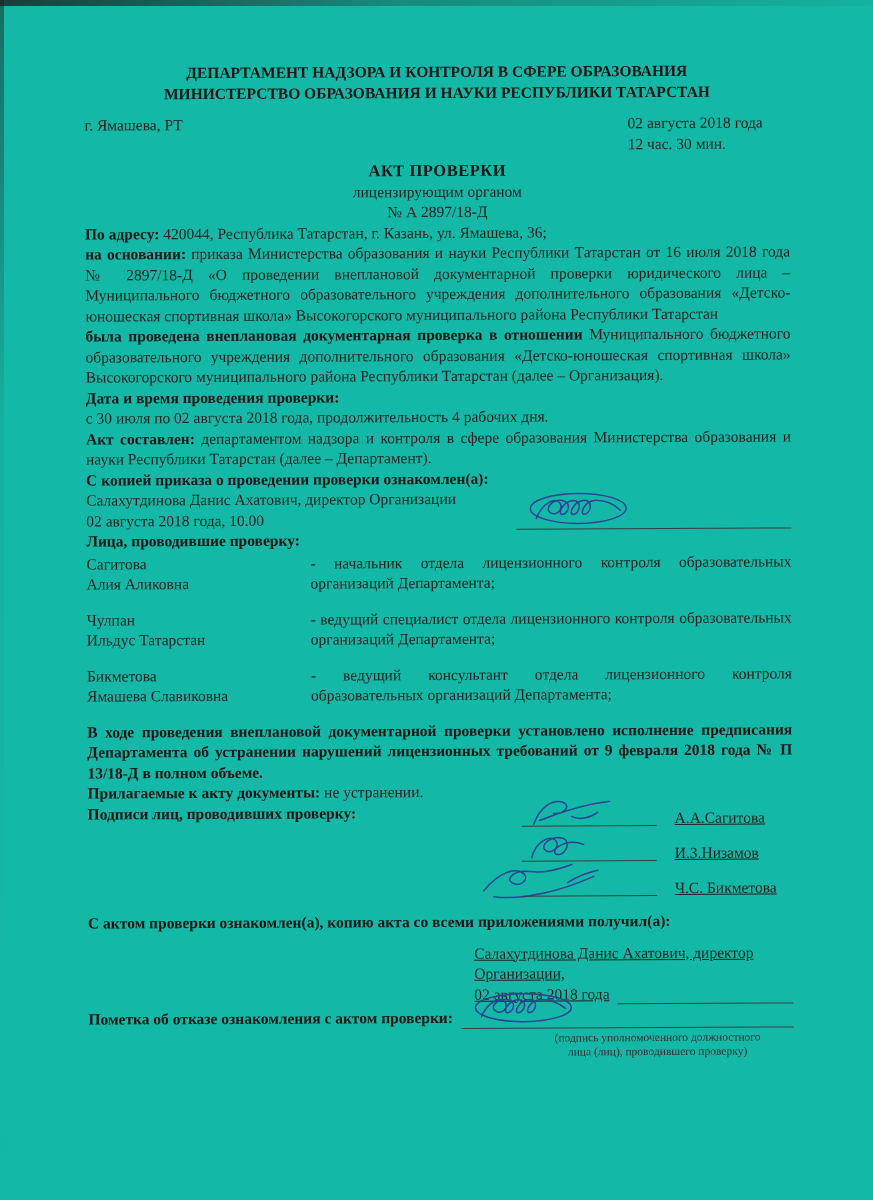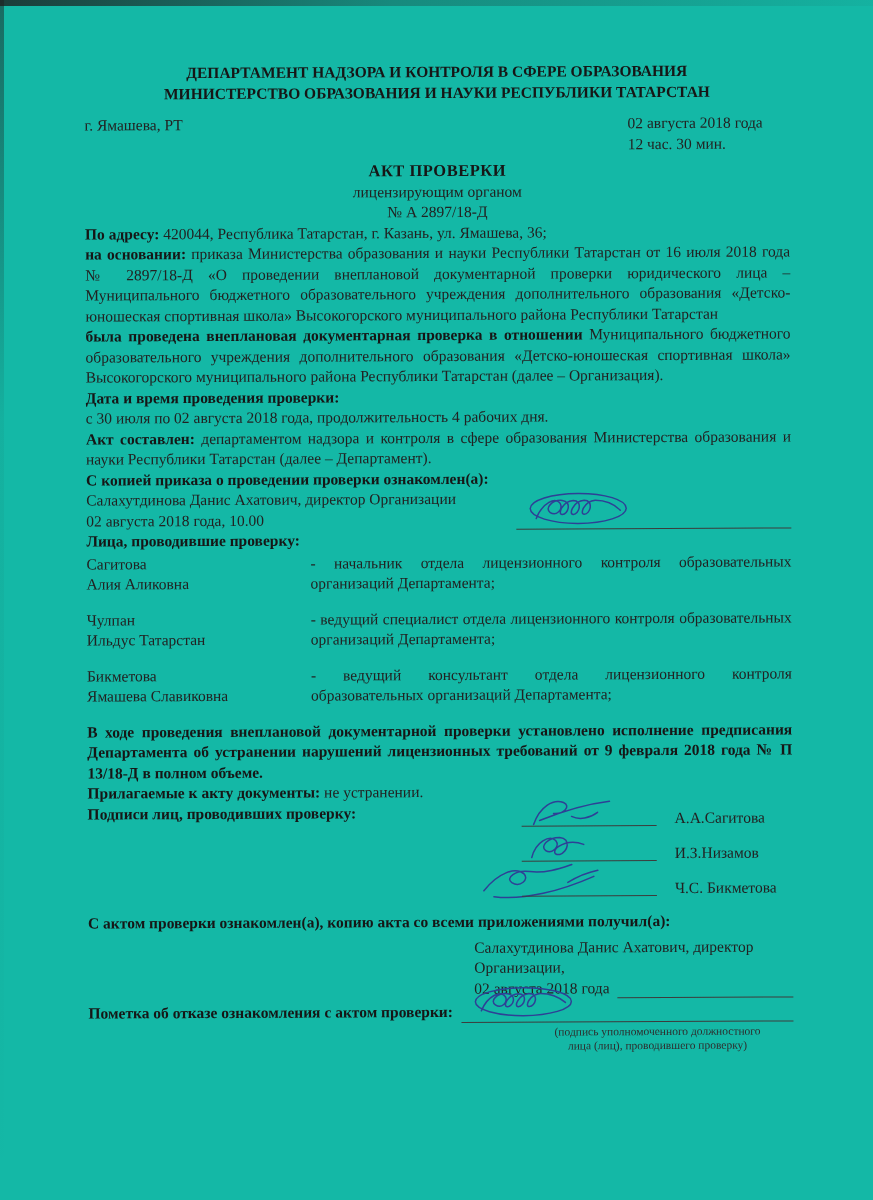--- a/index.html
+++ b/index.html
@@ -58,24 +58,24 @@
   .conclusion { margin-top: 14px; }
   .attachments { margin-top: 7px; }
   .sign-heading { margin-top: 9px; }
 
   .sign-rows { margin-top: -16px; }
   .sign-row { display: flex; justify-content: flex-end; align-items: flex-end; height: 22px; margin-bottom: 13px; }
   .sig-wrap { position: relative; width: 135px; height: 20px; }
   .sign-line { position: absolute; left: 0; right: 0; bottom: 2px; border-bottom: 1.3px solid #3c3c3c; }
   .sig-wrap svg { position: absolute; bottom: -6px; left: -6px; }
   .sig-wrap svg.wide { left: -46px; }
-  .sign-name { width: 118px; margin-left: 18px; }
+  .sign-name { width: 118px; margin-left: 18px; text-decoration: underline; }
 
   .ack-heading { margin-top: 26px; }
-  .ack-block { margin-left: 386px; margin-top: 5px; }
+  .ack-block { margin-left: 386px; margin-top: 11px; text-decoration: underline; }
   .ack-date-row { display: flex; align-items: flex-end; }
   .ack-date-row .fill-line { margin-left: 8px; }
 
   .refusal-row { display: flex; align-items: flex-end; margin-top: 3px; }
   .refusal-row .fill-line { margin-left: 8px; }
   .refusal-row svg { position: absolute; bottom: -3px; left: 8px; }
 
   .refusal-caption {
     margin-left: 428px; width: 282px; margin-top: 2px;
     font-size: 11.5px; line-height: 14px; text-align: center; color: #2e2e2e;

